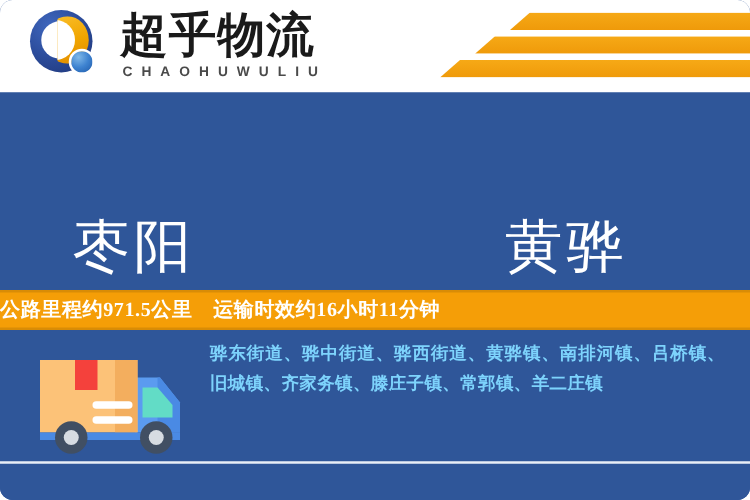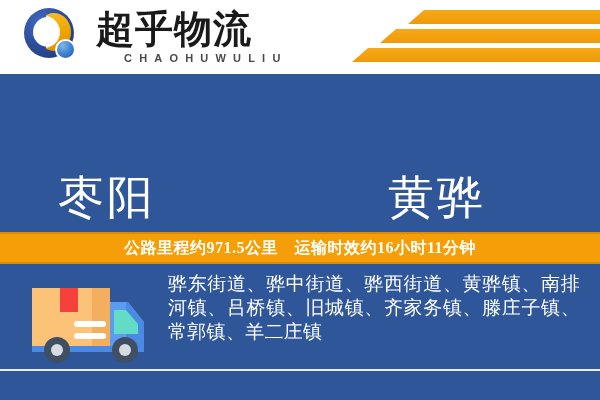--- a/index.html
+++ b/index.html
@@ -13,20 +13,21 @@
     font-family: "Liberation Serif", "DejaVu Serif", serif;
     background: #ffffff;
   }
 
   #banner {
     position: relative;
     width: 600px;
     height: 400px;
     background: #2f5699;
     overflow: hidden;
+    border-radius: 10px;
   }
 
   
   .header {
     position: absolute;
     left: 0;
     top: 0;
     width: 600px;
     height: 74px;
     background: #ffffff;
@@ -120,21 +121,20 @@
   }
   .brand-en {
     font-family: "Liberation Sans", sans-serif;
     font-size: 11px;
     font-weight: bold;
     color: #4a4a4a;
     letter-spacing: 7.2px;
     line-height: 14px;
     padding-left: 2px;
     white-space: nowrap;
-    margin-left: 26px;
   }
 
   .stripes {
     position: absolute;
     right: 0;
     top: 8px;
     width: 260px;
     height: 60px;
   }
   .stripe {
@@ -162,21 +162,21 @@
     top: 124px;
     transform: translateY(-50%);
     font-family: "Liberation Serif", "DejaVu Serif", serif;
     font-size: 46px;
     font-weight: normal;
     color: #ffffff;
     letter-spacing: 3px;
     white-space: nowrap;
   }
   .city.origin { left: 58px; }
-  .city.dest   { left: 388px; }
+  .city.dest   { left: 404px; }
 
   .route-center {
     position: absolute;
     left: 244px;
     top: 48px;
     width: 130px;
     text-align: center;
   }
   .route-note {
     font-family: "Liberation Serif", "DejaVu Serif", serif;
@@ -203,21 +203,21 @@
     left: 0;
     top: 232px;
     width: 600px;
     height: 32px;
     background: #f59e07;
     border-top: 2px solid #d98c06;
     border-bottom: 2px solid #d98c06;
     box-sizing: border-box;
     display: flex;
     align-items: center;
-    justify-content: center;
+    justify-content: flex-start;
   }
   .infobar-text {
     font-family: "Liberation Serif", "DejaVu Serif", serif;
     font-size: 16px;
     font-weight: bold;
     color: #ffffff;
     letter-spacing: 0.5px;
     white-space: nowrap;
   }
 
@@ -240,23 +240,23 @@
   }
 
   .areas {
     position: absolute;
     left: 168px;
     top: 8px;
     width: 412px;
   }
   .areas-text {
     font-family: "Liberation Serif", "DejaVu Serif", serif;
-    font-size: 19px;
-    font-weight: normal;
-    color: #ffffff;
+    font-size: 14px;
+    font-weight: bold;
+    color: #7dd3fc;
     line-height: 24px;
     letter-spacing: 0.3px;
     text-align: justify;
   }
 
   .divider {
     position: absolute;
     left: 0;
     top: 105px;
     width: 600px;

